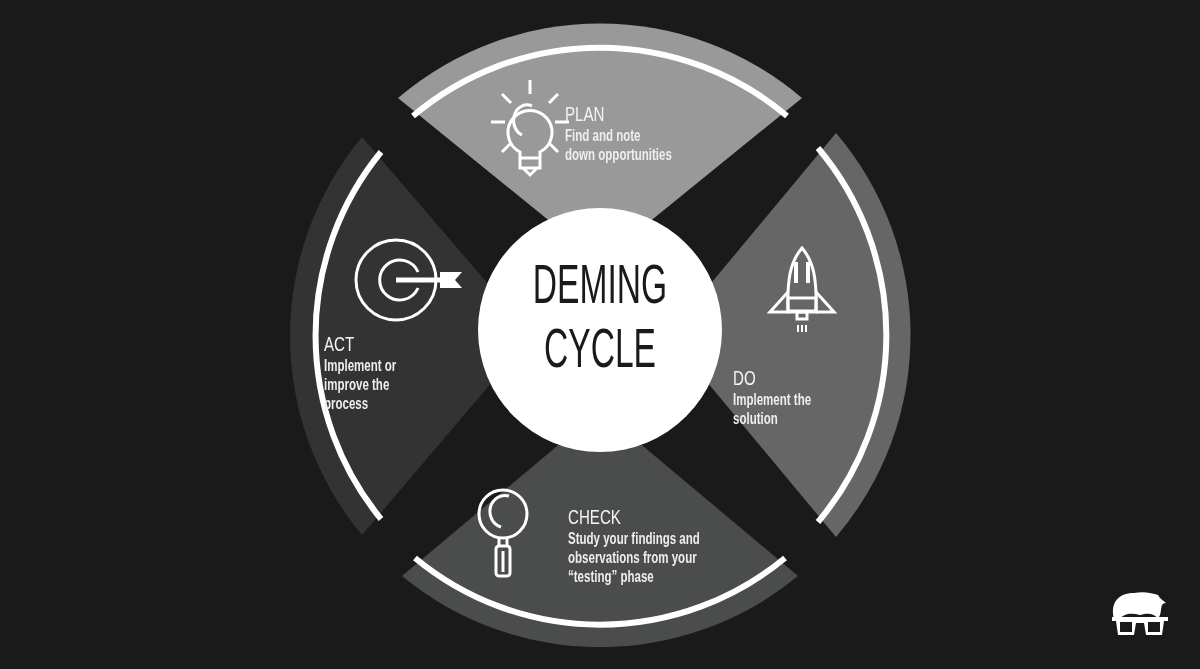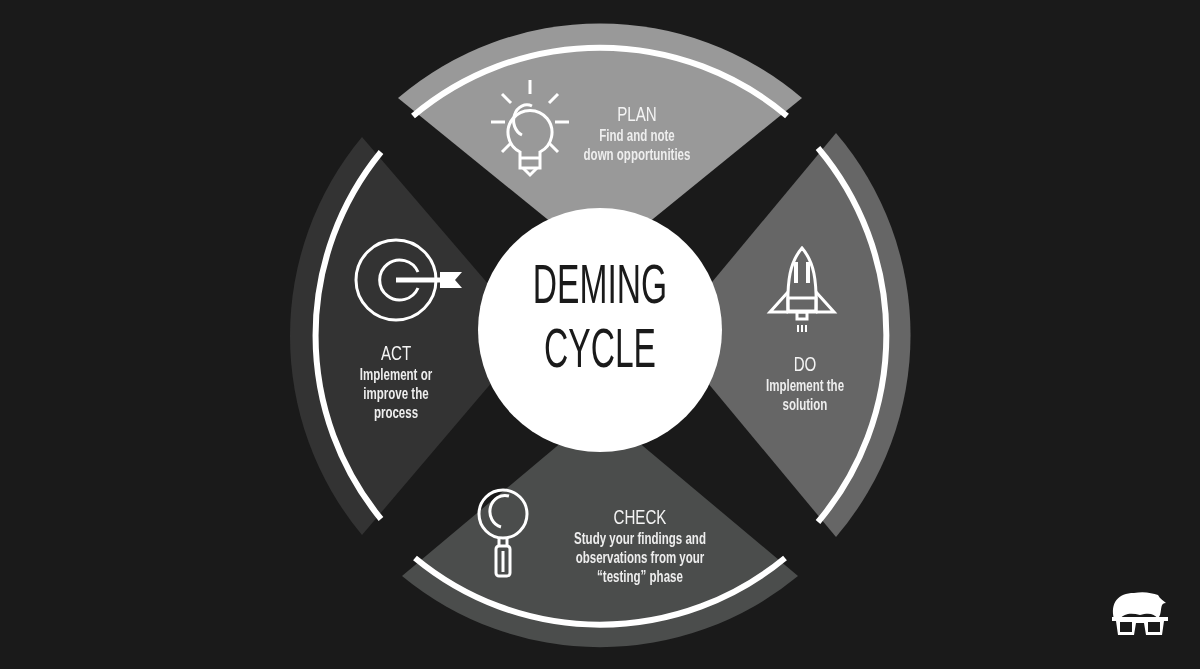--- a/index.html
+++ b/index.html
@@ -4,21 +4,21 @@
 <style>
   html, body { margin: 0; padding: 0; }
   body {
     width: 1200px; height: 669px; overflow: hidden;
     background: #1a1a1a;
     font-family: "Liberation Sans", sans-serif;
     position: relative;
   }
   #diagram { position: absolute; left: 0; top: 0; width: 1200px; height: 669px; }
   .label {
-    position: absolute; text-align: center; color: #f2f2f2;
+    position: absolute; color: #f2f2f2;
     font-family: "Liberation Sans", sans-serif;
   }
   .label .title {
     display: block; font-size: 21px; letter-spacing: 0px;
     transform: scaleX(0.72); transform-origin: center;
     line-height: 24px; color: #f4f4f4;
   }
   .label .desc {
     display: block; font-size: 16px; line-height: 19px;
     transform: scaleX(0.72); transform-origin: center; color: #eeeeee;
@@ -108,34 +108,34 @@
   <span>DEMING</span>
   <span>CYCLE</span>
 </div>
 
 <div class="label" style="left:537px; top:102px; width:200px;">
   <span class="title">PLAN</span>
   <span class="desc">Find and note</span>
   <span class="desc">down opportunities</span>
 </div>
 
-<div class="label" style="left:705px; top:352px; width:200px;">
+<div class="label" style="left:705px; top:366px; width:200px;">
   <span class="title">DO</span>
   <span class="desc">Implement the</span>
   <span class="desc">solution</span>
 </div>
 
 <div class="label" style="left:540px; top:505px; width:200px;">
   <span class="title">CHECK</span>
   <span class="desc">Study your findings and</span>
   <span class="desc">observations from your</span>
   <span class="desc">“testing” phase</span>
 </div>
 
-<div class="label" style="left:296px; top:341px; width:200px;">
+<div class="label" style="left:296px; top:332px; width:200px;">
   <span class="title">ACT</span>
   <span class="desc">Implement or</span>
   <span class="desc">improve the</span>
   <span class="desc">process</span>
 </div>
 
 <svg class="logo" viewBox="0 0 64 52" xmlns="http://www.w3.org/2000/svg">
   <path d="M 6 30 C 2 14 10 4 26 4 C 36 2 44 4 50 6 C 52 10 56 12 58 14 C 52 14 54 20 52 26 L 50 30 C 46 24 40 24 32 26 C 24 24 16 24 12 30 Z" fill="#ffffff"></path>
   <path d="M 4 28 L 60 28 L 60 32 L 56 32 L 54 46 L 38 46 L 36 34 L 28 34 L 26 46 L 10 46 L 8 32 L 4 32 Z" fill="#ffffff"></path>
   <rect x="12" y="33" width="12" height="10" fill="#1a1a1a"></rect>

